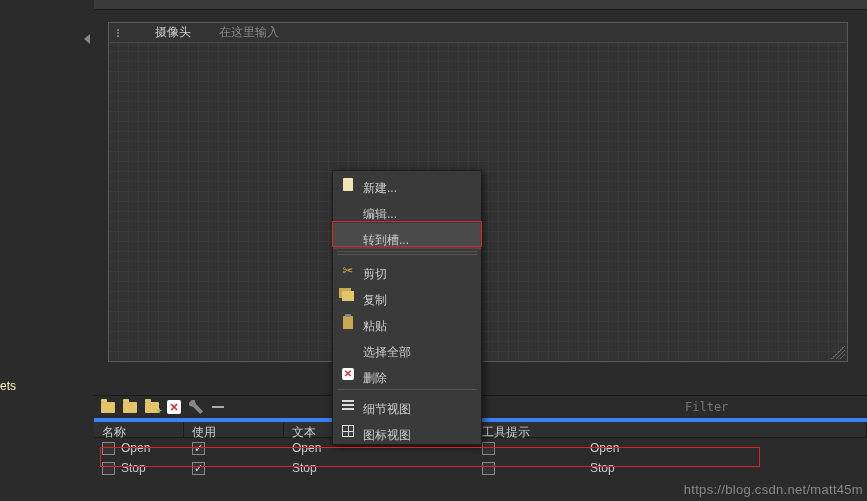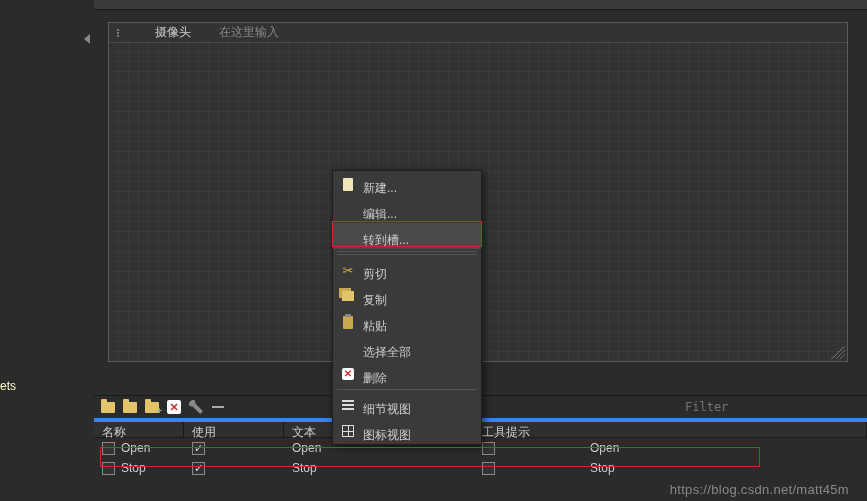--- a/index.html
+++ b/index.html
@@ -52,21 +52,21 @@
 .ic-del{width:12px;height:12px;background:#fff;border-radius:2px;position:relative}
 .ic-del:after{content:"✕";color:#c33;font-size:10px;line-height:12px;display:block;text-align:center;font-weight:bold}
 .ic-grid{width:12px;height:12px;border:1px solid #ddd;background:linear-gradient(#ddd,#ddd) center/1px 100% no-repeat,linear-gradient(#ddd,#ddd) center/100% 1px no-repeat}
 .ic-list{width:12px;height:10px;border-top:2px solid #ddd;border-bottom:2px solid #ddd;position:relative}
 .ic-list:after{content:"";position:absolute;top:2px;left:0;width:12px;height:2px;background:#ddd}
 .sub-arrow{position:absolute;right:8px;top:10px;width:0;height:0;border-top:4px solid transparent;border-bottom:4px solid transparent;border-left:5px solid #ccc}
 
 .redbox{position:absolute;border:1px solid #d22;pointer-events:none}
 .rb-menu{top:221px;left:332px;width:150px;height:26px;z-index:60}
 .rb-row{top:447px;left:100px;width:660px;height:20px;z-index:60}
-.wm{position:absolute;right:18px;bottom:4px;color:#888;font-size:13px;letter-spacing:.3px}
+.wm{position:absolute;right:4px;bottom:4px;color:#888;font-size:13px;letter-spacing:.3px}
 </style>
 </head>
 <body>
 
 <div class="root">
   <div class="left-gutter">
     <span class="collapse-arrow"></span>
     <span class="ets">ets</span>
   </div>
 

